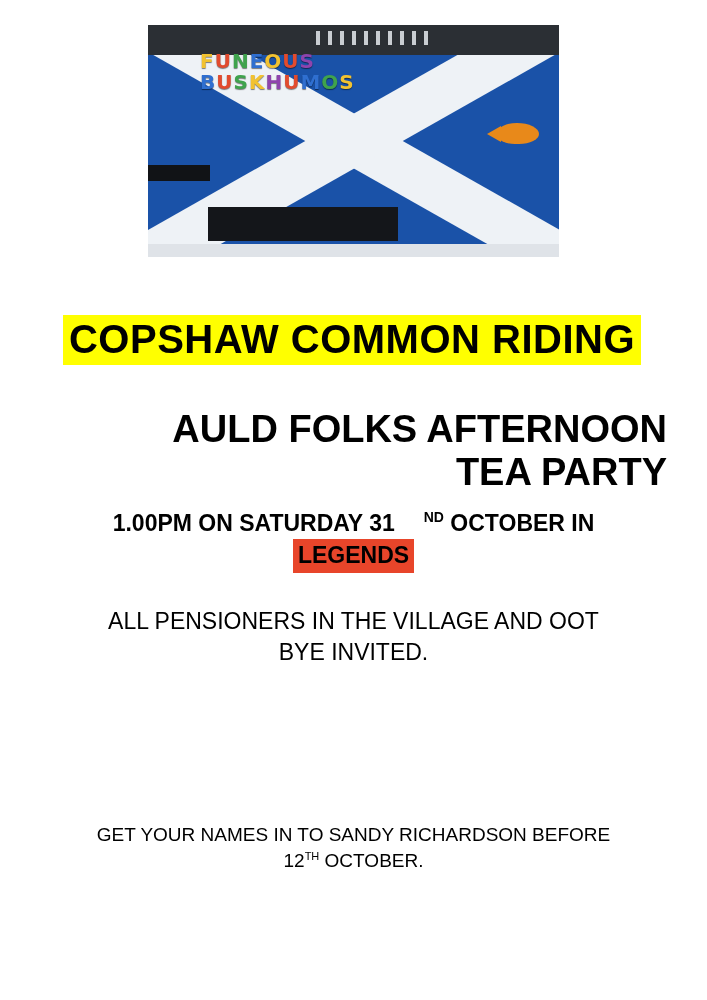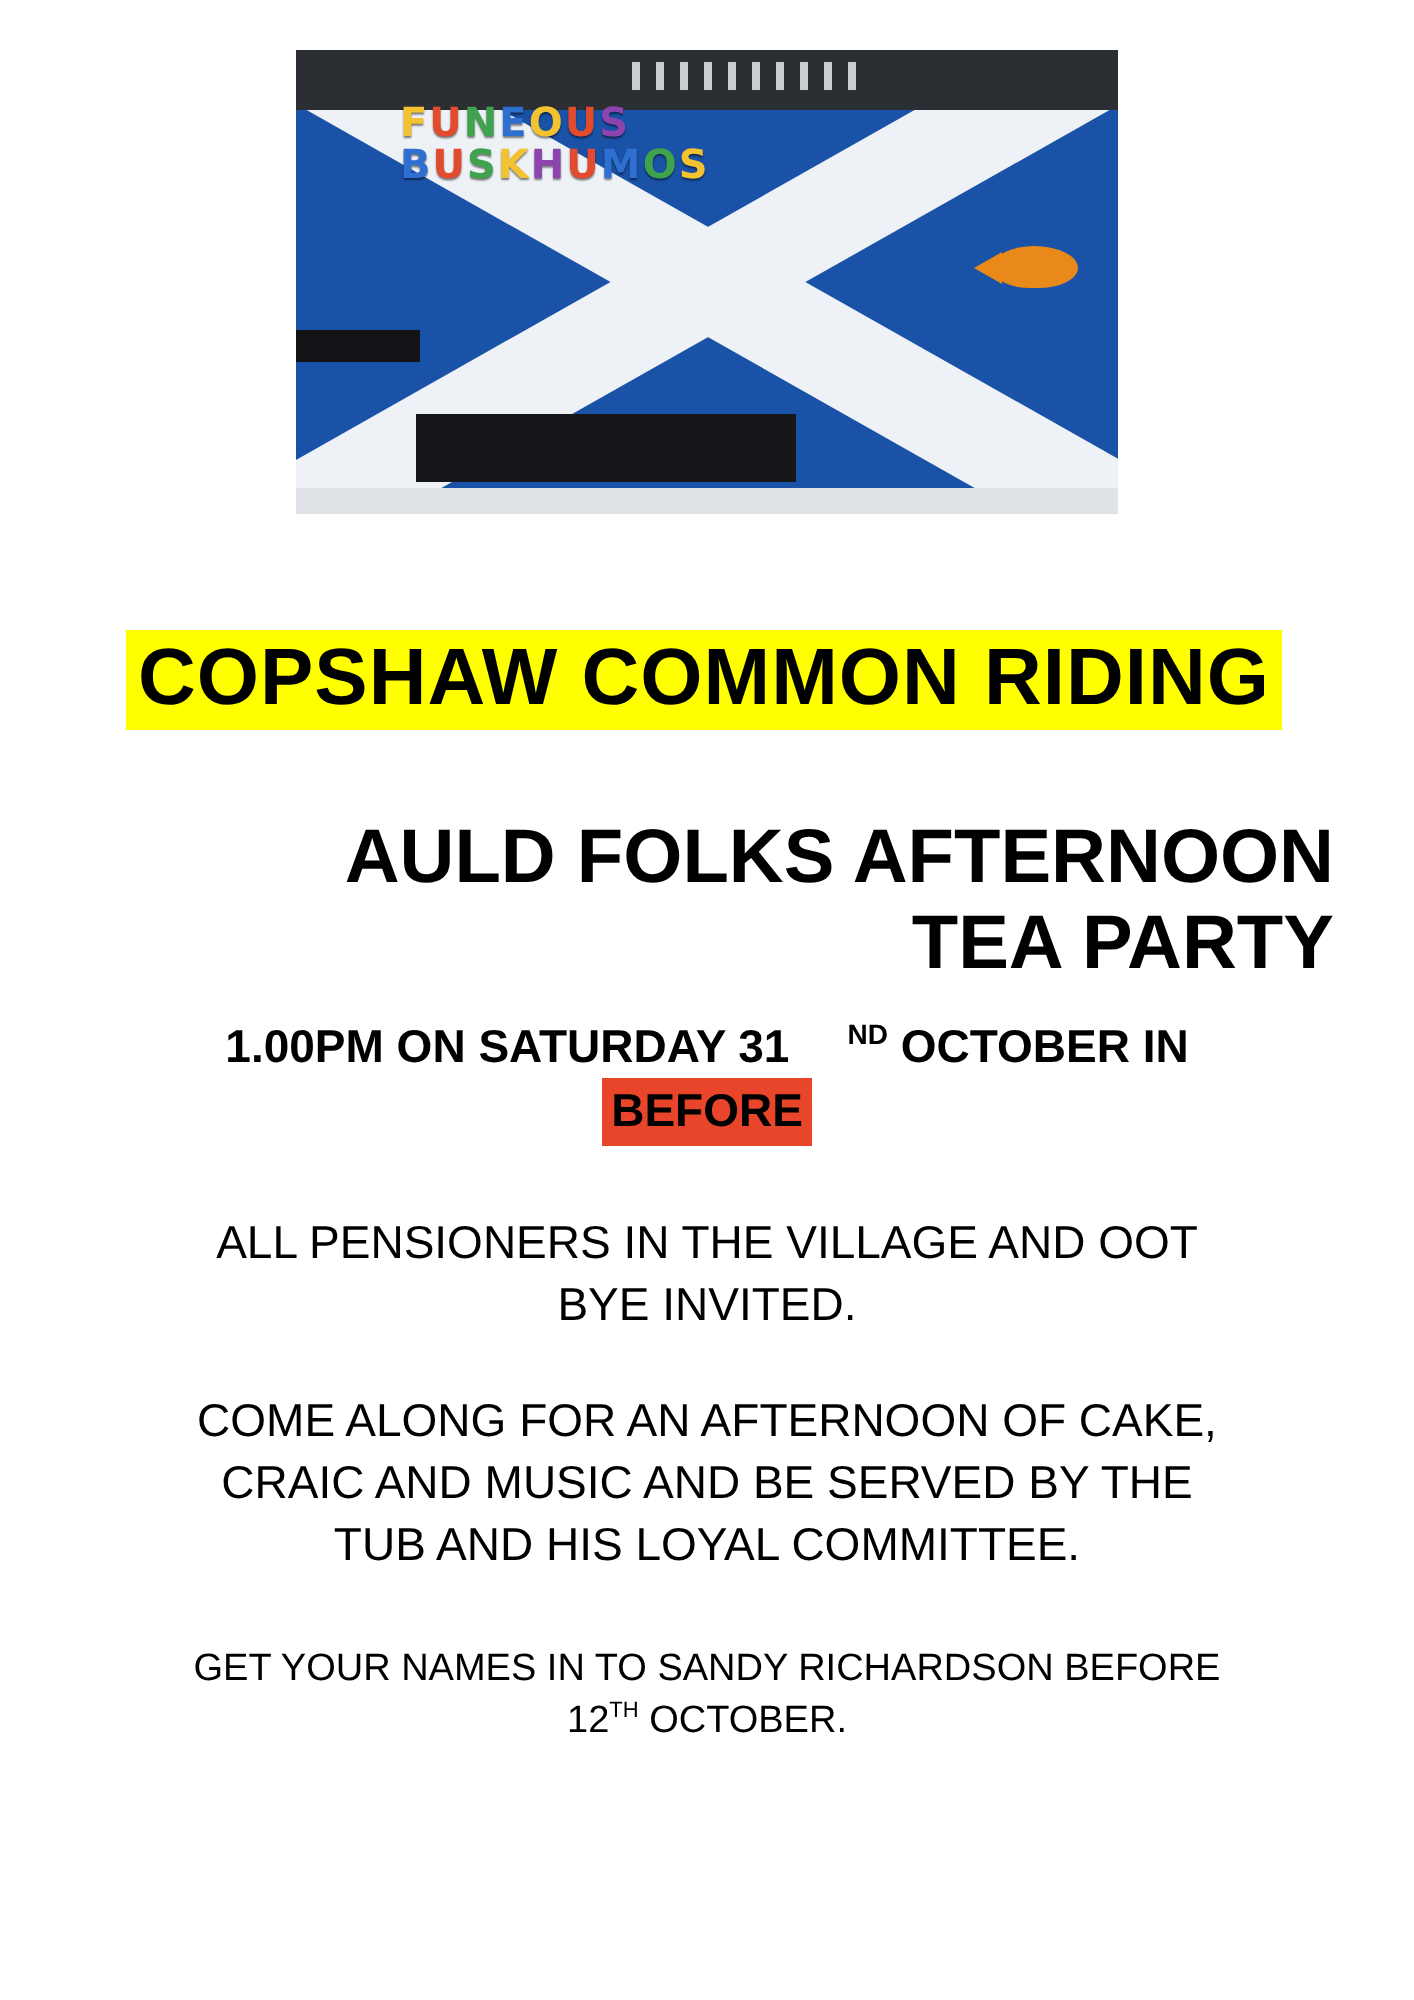--- a/index.html
+++ b/index.html
@@ -251,33 +251,28 @@
     <span class="title-hl">COPSHAW COMMON RIDING</span>
   </div>
 
   <div class="headline">
     <div>AULD FOLKS AFTERNOON</div>
     <div>TEA PARTY</div>
   </div>
 
   <div class="when">
     <div><span>1.00PM ON SATURDAY 31</span><sup>ND</sup><span> OCTOBER IN</span></div>
-    <div><span class="venue-hl">BEFORE</span></div>
+    <div><span class="venue-hl">LEGENDS</span></div>
   </div>
 
   <div class="para p1">
     <div>ALL PENSIONERS IN THE VILLAGE AND OOT</div>
     <div>BYE INVITED.</div>
   </div>
 
-  <div class="para p2">
-    <div>COME ALONG FOR AN AFTERNOON OF CAKE,</div>
-    <div>CRAIC AND MUSIC AND BE SERVED BY THE</div>
-    <div>TUB AND HIS LOYAL COMMITTEE.</div>
-  </div>
 
   <div class="para p3">
     <div>GET YOUR NAMES IN TO SANDY RICHARDSON BEFORE</div>
     <div><span>12</span><sup>TH</sup><span> OCTOBER.</span></div>
   </div>
 
 
 </div>
 
 </body></html>

